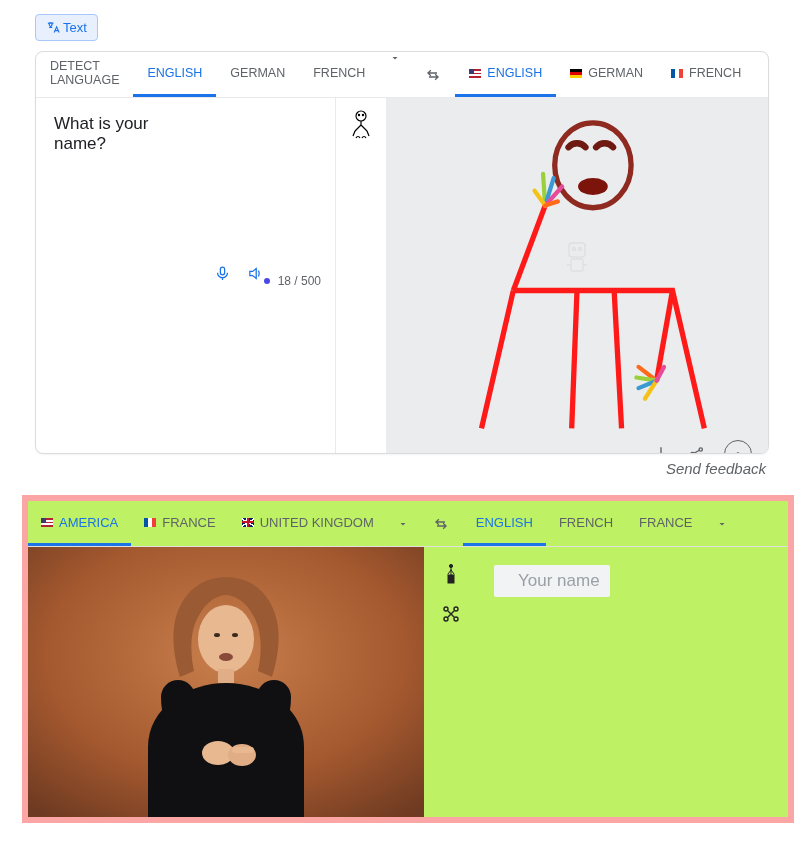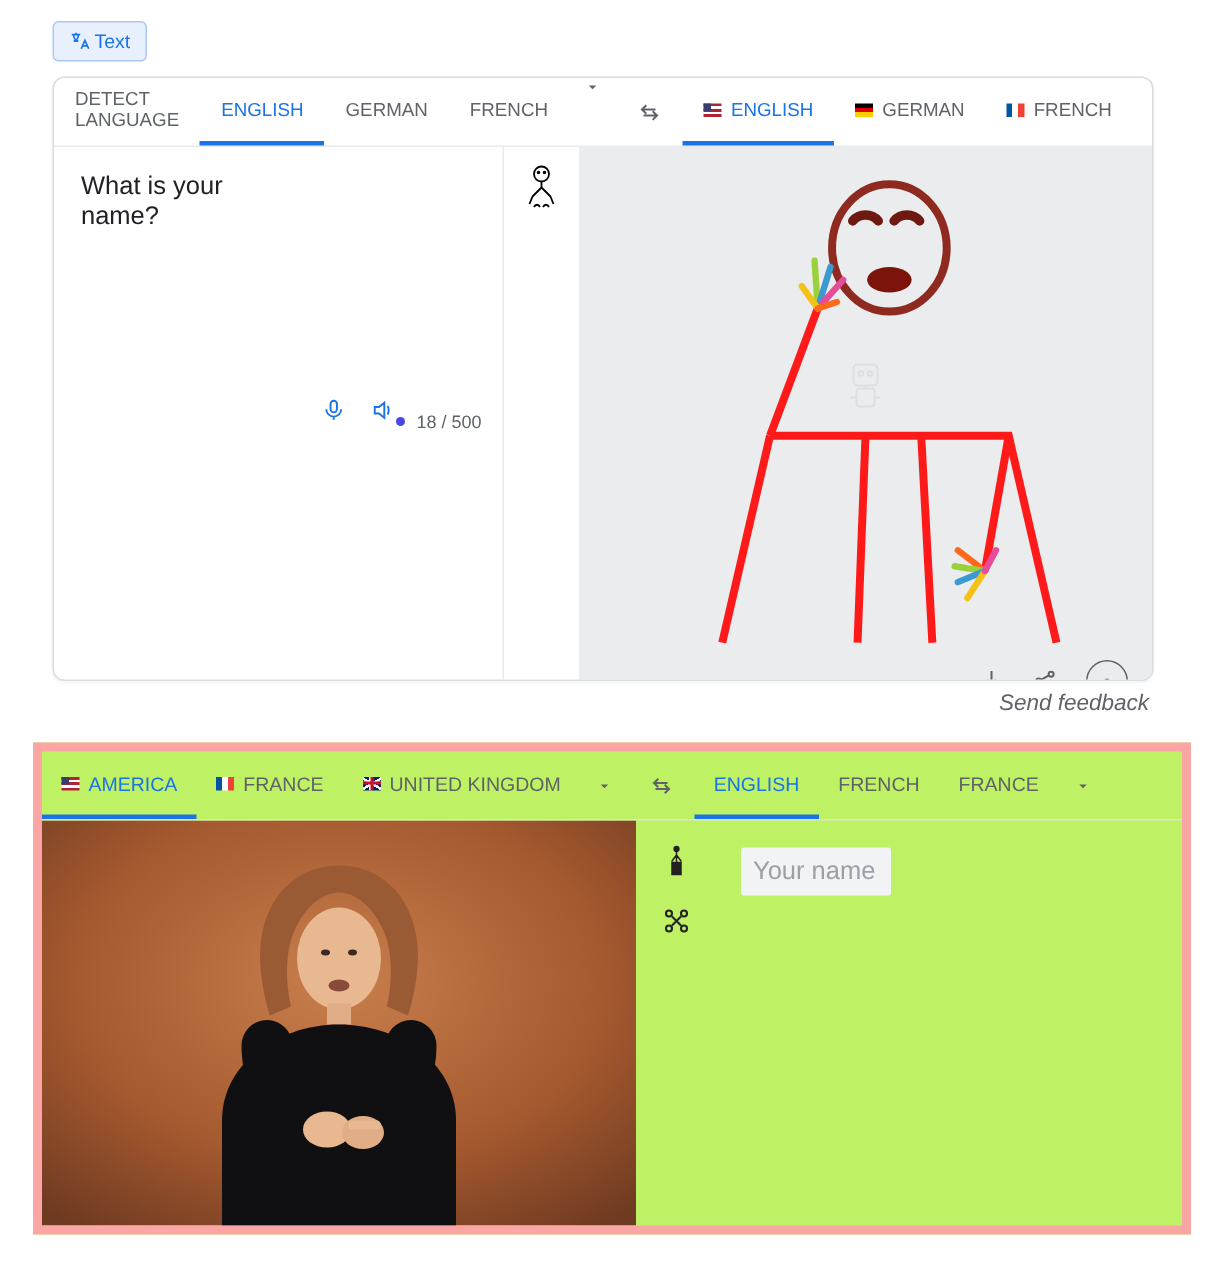--- a/index.html
+++ b/index.html
@@ -108,21 +108,21 @@
   .video-col svg { width:100%; height:100%; display:block; }
   .mid2 {
     flex:0 0 54px; display:flex; flex-direction:column; align-items:center;
     padding-top:16px; gap:14px; color:#444;
   }
   .out2 {
     flex:1; padding:18px 16px; font-size:17px; color:#9aa0a6;
   }
   .out2 .chip {
     display:inline-block; background:#f1f3f4; border-radius:2px;
-    padding:6px 10px 6px 8px;
+    padding:6px 10px 6px 24px;
   }
 
   .watermark {
     position:absolute; left:50%; top:48%; transform:translate(-50%,-50%);
     color:#e9e9e9; font-size:30px; pointer-events:none;
     display:flex; align-items:center; gap:8px;
   }
   .watermark svg{opacity:0.25}
 </style>
 </head>

